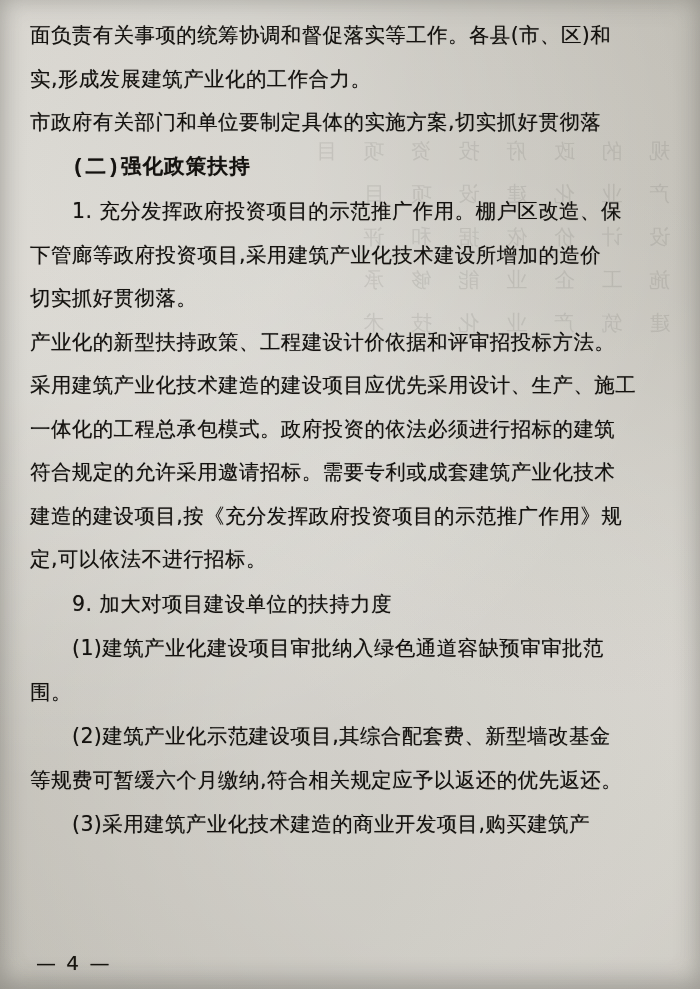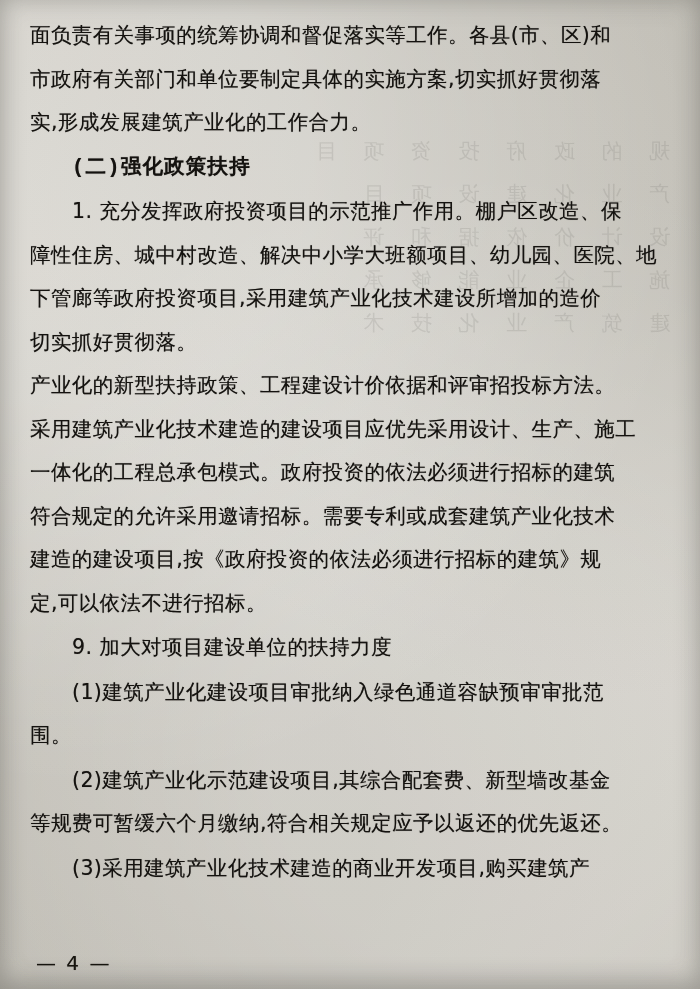--- a/index.html
+++ b/index.html
@@ -110,35 +110,34 @@
 <div id="page">
 
   <div id="bleed">规 的 政 府 投 资 项 目
 产 业 化 建 设 项 目
 设 计 价 依 据 和 评
 施 工 企 业 能 够 承
 建 筑 产 业 化 技 术</div>
 
   <div id="content">
     <p class="line">面负责有关事项的统筹协调和督促落实等工作。各县(市、区)和</p>
+    <p class="line">实,形成发展建筑产业化的工作合力。</p>
     <p class="line">市政府有关部门和单位要制定具体的实施方案,切实抓好贯彻落</p>
-    <p class="line">实,形成发展建筑产业化的工作合力。</p>
 
     <p class="line heading gap">(二)强化政策扶持</p>
 
     <p class="line indent gap">1. 充分发挥政府投资项目的示范推广作用。棚户区改造、保</p>
-    <p class="line">障性住房、城中村改造、解决中小学大班额项目、幼儿园、医院、地</p>
     <p class="line">下管廊等政府投资项目,采用建筑产业化技术建设所增加的造价</p>
     <p class="line">切实抓好贯彻落。</p>
 
     <p class="line">产业化的新型扶持政策、工程建设计价依据和评审招投标方法。</p>
     <p class="line">采用建筑产业化技术建造的建设项目应优先采用设计、生产、施工</p>
     <p class="line">一体化的工程总承包模式。政府投资的依法必须进行招标的建筑</p>
     <p class="line">符合规定的允许采用邀请招标。需要专利或成套建筑产业化技术</p>
-    <p class="line">建造的建设项目,按《政府投资的依法必须进行招标的建筑》规</p>
+    <p class="line">建造的建设项目,按《充分发挥政府投资项目的示范推广作用》规</p>
     <p class="line">定,可以依法不进行招标。</p>
 
     <p class="line indent gap">9. 加大对项目建设单位的扶持力度</p>
 
     <p class="line indent gap">(1)建筑产业化建设项目审批纳入绿色通道容缺预审审批范</p>
     <p class="line">围。</p>
 
     <p class="line indent gap">(2)建筑产业化示范建设项目,其综合配套费、新型墙改基金</p>
     <p class="line">等规费可暂缓六个月缴纳,符合相关规定应予以返还的优先返还。</p>
 

